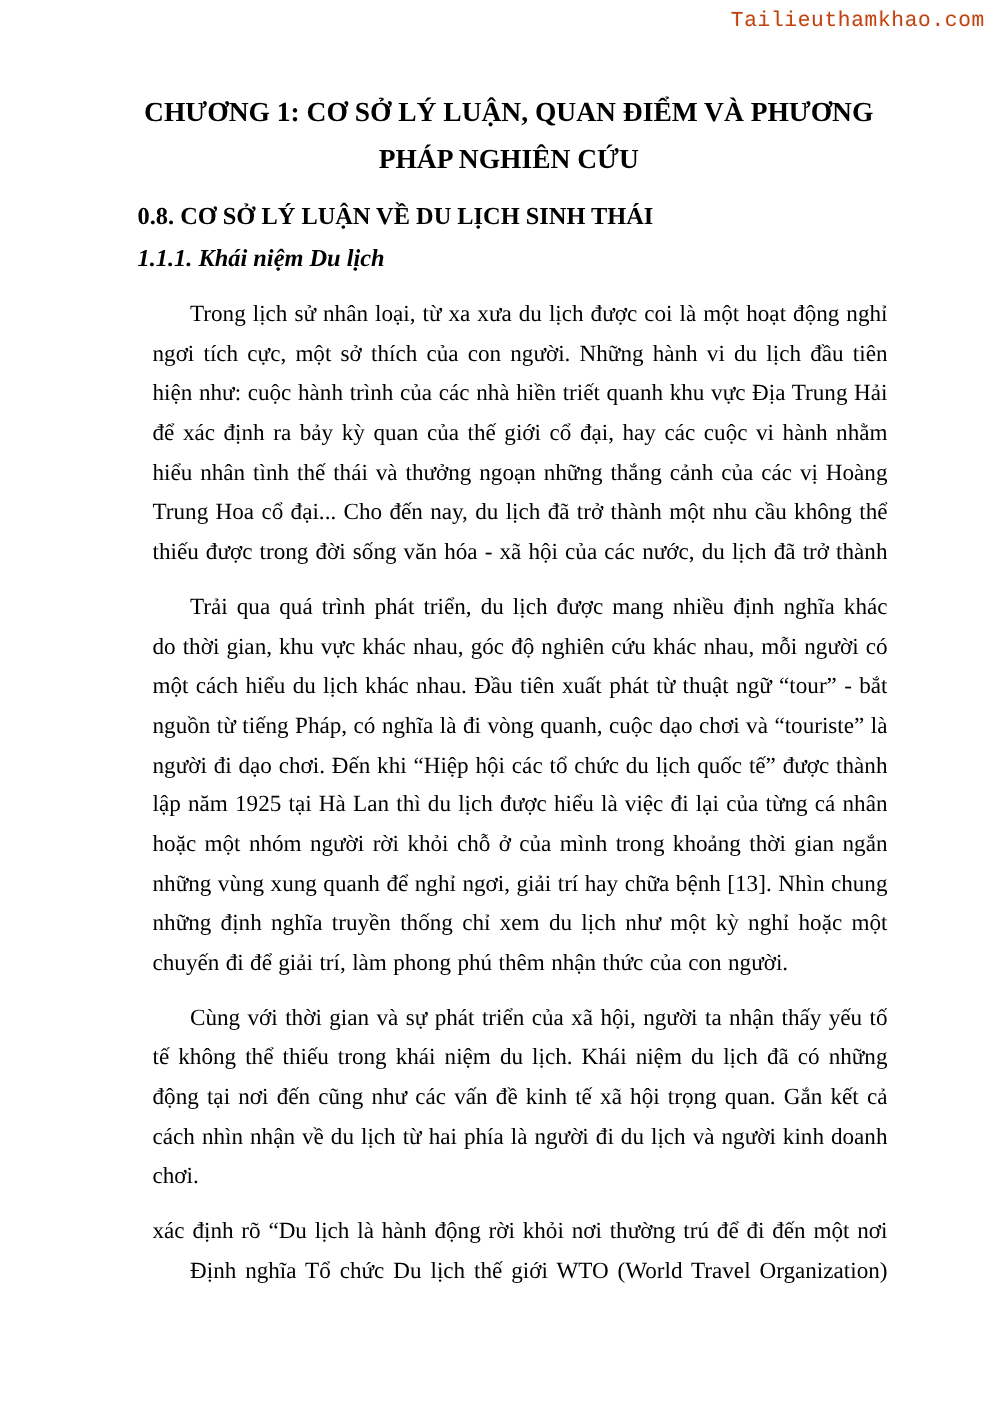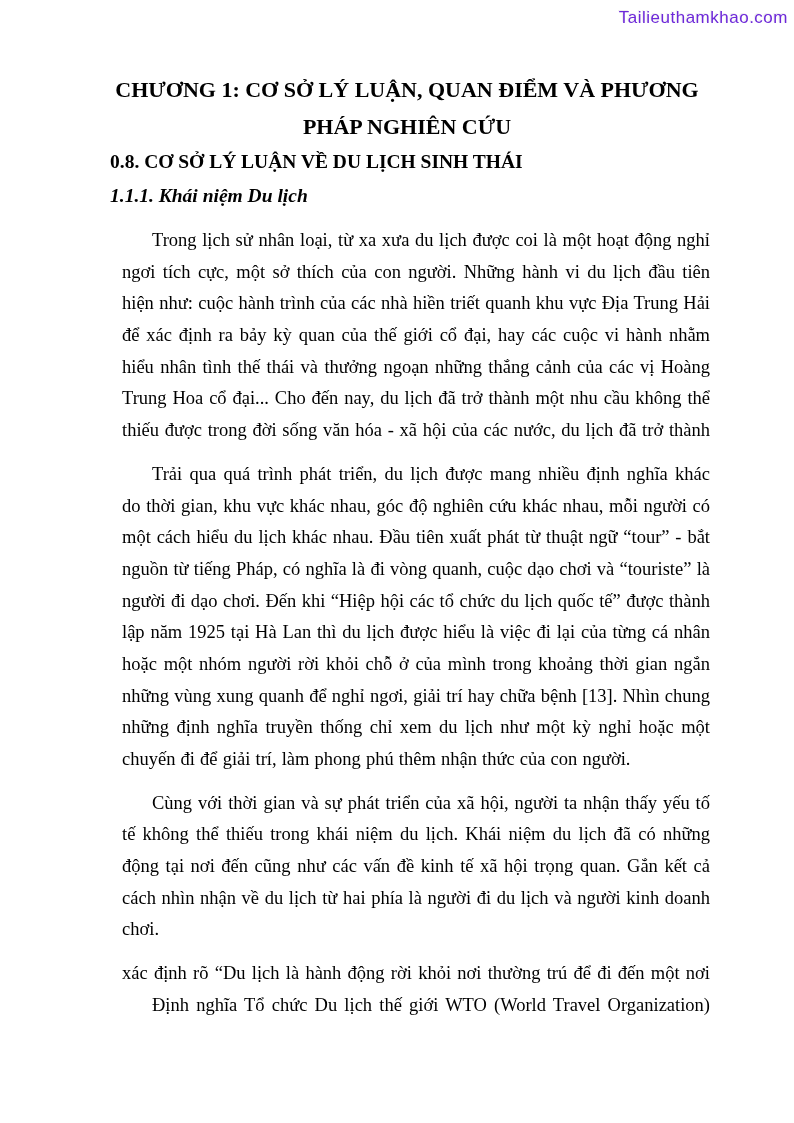--- a/index.html
+++ b/index.html
@@ -11,28 +11,28 @@
     box-sizing: border-box;
     padding: 0 72px 0 110px;
     overflow: hidden;
     font-family: "Liberation Serif", "DejaVu Serif", serif;
     color: #000000;
   }
   .watermark {
     position: absolute;
     top: 8px;
     right: 6px;
-    font-family: Liberation Sans, sans-serif;
+    font-family: Liberation Mono, monospace;
     font-size: 17px;
-    color: #6d28d9;
+    color: #c2410c;
     text-shadow: 1px 1px 0 #ffffff, -1px -1px 0 #efefef;
     letter-spacing: 0.5px;
   }
   h1.title {
-    margin: 71px 18px 0 0;
+    margin: 71px 18px 12px 0;
     font-size: 22px;
     font-weight: bold;
     line-height: 37px;
     text-align: center;
   }
   h1.title .tline { display: block; }
   h2.sec {
     margin: 0;
     font-size: 19.5px;
     font-weight: bold;

